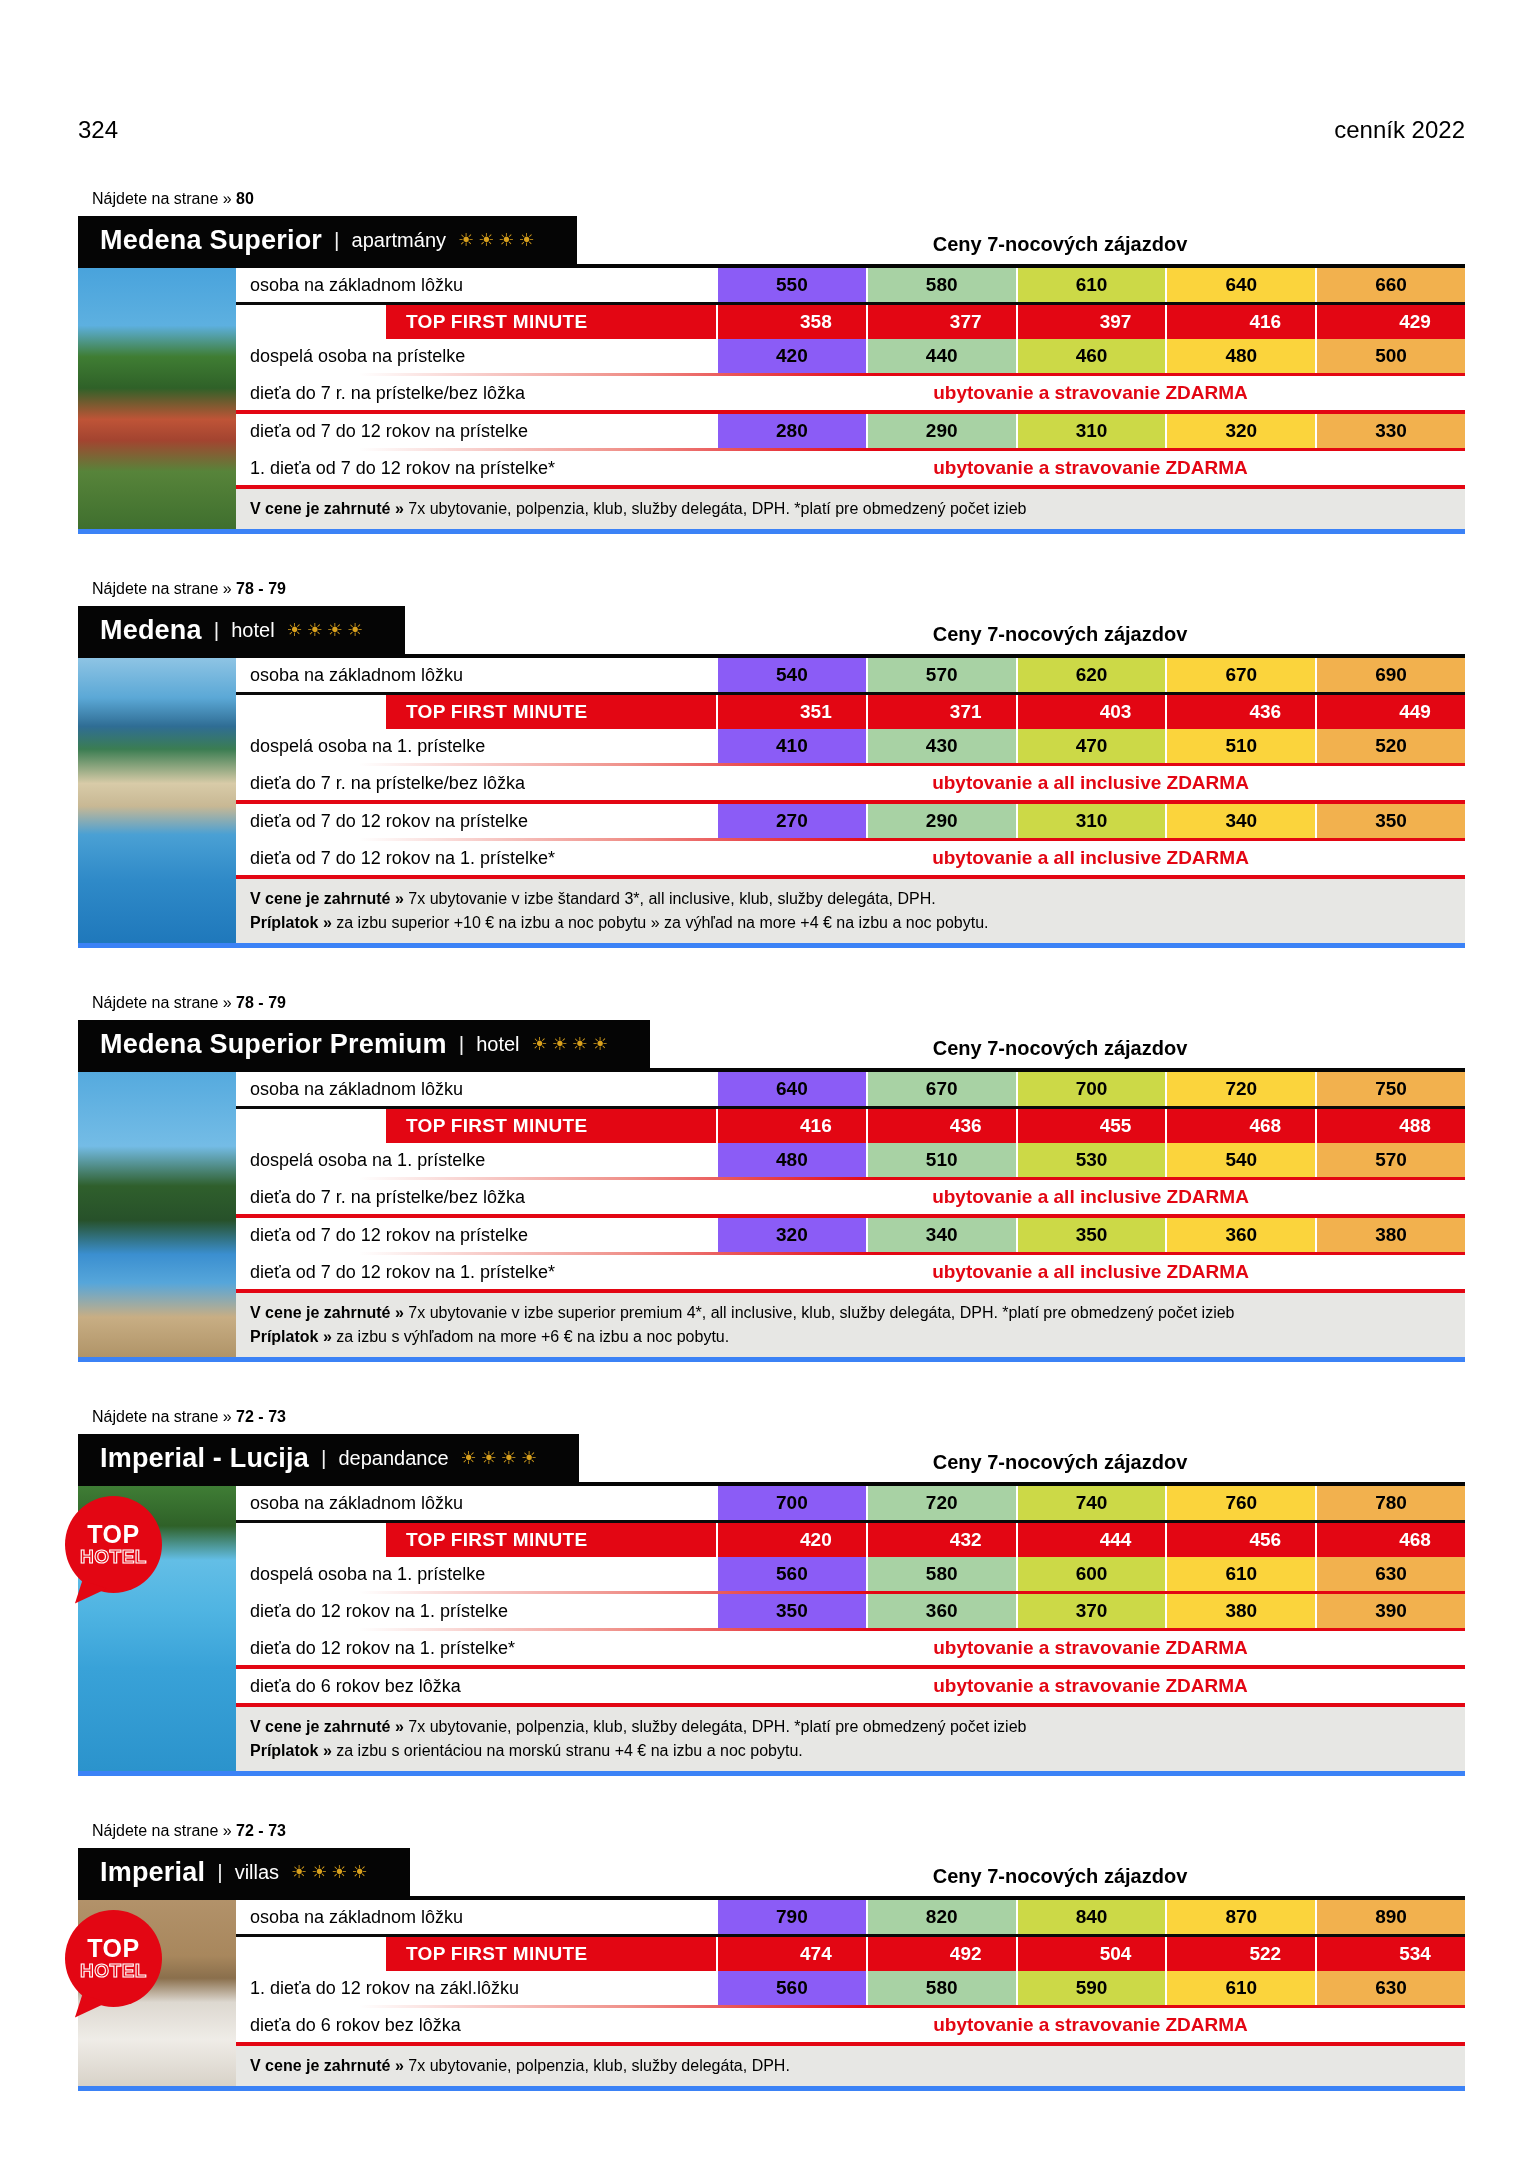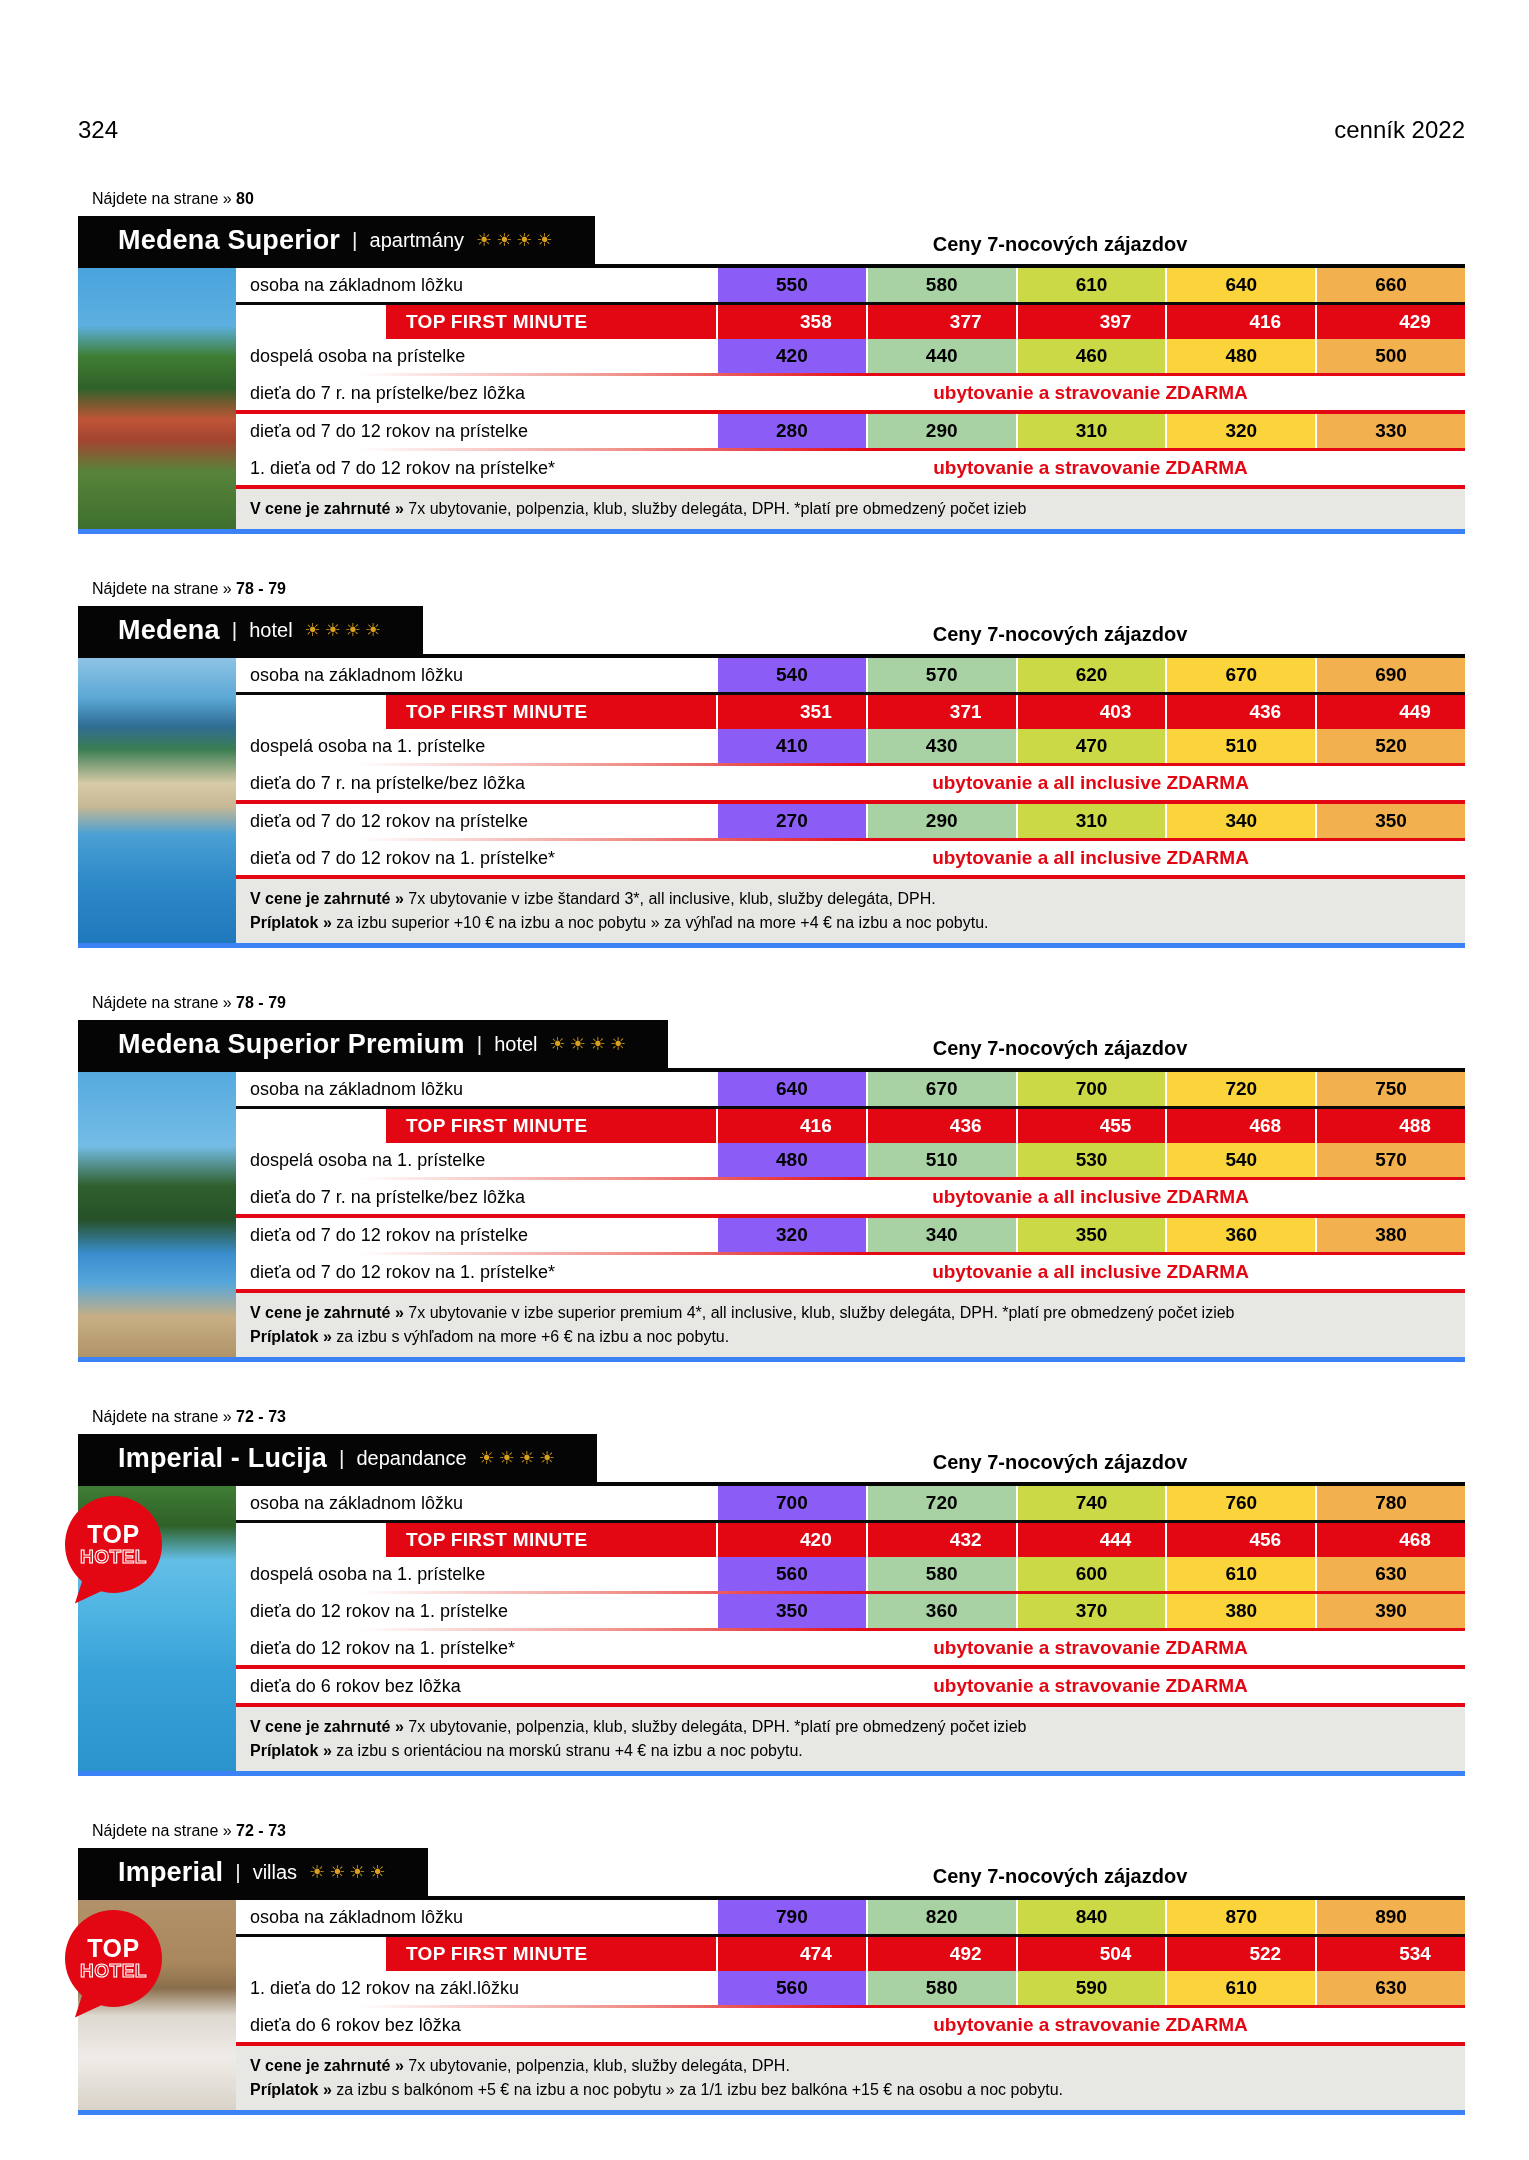--- a/index.html
+++ b/index.html
@@ -6,21 +6,21 @@
   body{
     width:1529px;height:2160px;background:#fff;color:#000;
     font-family:"Liberation Sans",sans-serif;
     box-sizing:border-box;padding:116px 64px 0 78px;overflow:hidden;
   }
   .page-head{display:flex;justify-content:space-between;align-items:baseline;font-size:24px;margin-bottom:46px;}
   .block{margin-bottom:46px;border-bottom:5px solid #3b82f6;}
   .find-line{font-size:16px;margin:0 0 6px 14px;}
   .find-page{font-weight:700;}
   .block-head{position:relative;height:50px;}
-  .head-bar{position:absolute;left:0;bottom:0;height:48px;background:#050505;color:#fff;display:flex;align-items:center;padding:0 38px 0 40px;white-space:nowrap;}
+  .head-bar{position:absolute;left:0;bottom:0;height:48px;background:#050505;color:#fff;display:flex;align-items:center;padding:0 38px 0 22px;white-space:nowrap;}
   .hotel-name{font-size:27px;font-weight:700;letter-spacing:.2px;}
   .bar-divider{font-weight:300;font-size:21px;margin:0 12px;opacity:.95;}
   .hotel-category{font-size:20px;font-weight:400;}
   .suns{color:#d8a01d;font-size:18px;letter-spacing:4px;margin-left:12px;}
   .prices-title{position:absolute;left:606px;width:752px;bottom:8px;text-align:center;font-size:20px;font-weight:700;}
   .block-body{display:flex;border-top:4px solid #050505;}
   .photo{width:158px;position:relative;flex:none;}
   .tbl{flex:1;display:flex;flex-direction:column;}
   .row{display:flex;height:34px;background:#fff;}
   .row-label{width:480px;flex:none;display:flex;align-items:center;padding-left:14px;box-sizing:border-box;font-size:18px;}
@@ -415,20 +415,16 @@
       <div class="row">
         <div class="row-label">dieťa do 6 rokov bez lôžka</div>
         <div class="free-zone">ubytovanie a stravovanie ZDARMA</div>
       </div>
       <div class="sep-red"></div>
       <div class="block-footer">
         <div class="f-line">
           <span class="lead">V cene je zahrnuté »</span>
           <span>7x ubytovanie, polpenzia, klub, služby delegáta, DPH.</span>
         </div>
-        <div class="f-line">
-          <span class="lead">Príplatok »</span>
-          <span>za izbu s balkónom +5 € na izbu a noc pobytu » za 1/1 izbu bez balkóna +15 € na osobu a noc pobytu.</span>
-        </div>
       </div>
     </div>
   </div>
 </div>
 
 </body></html>

